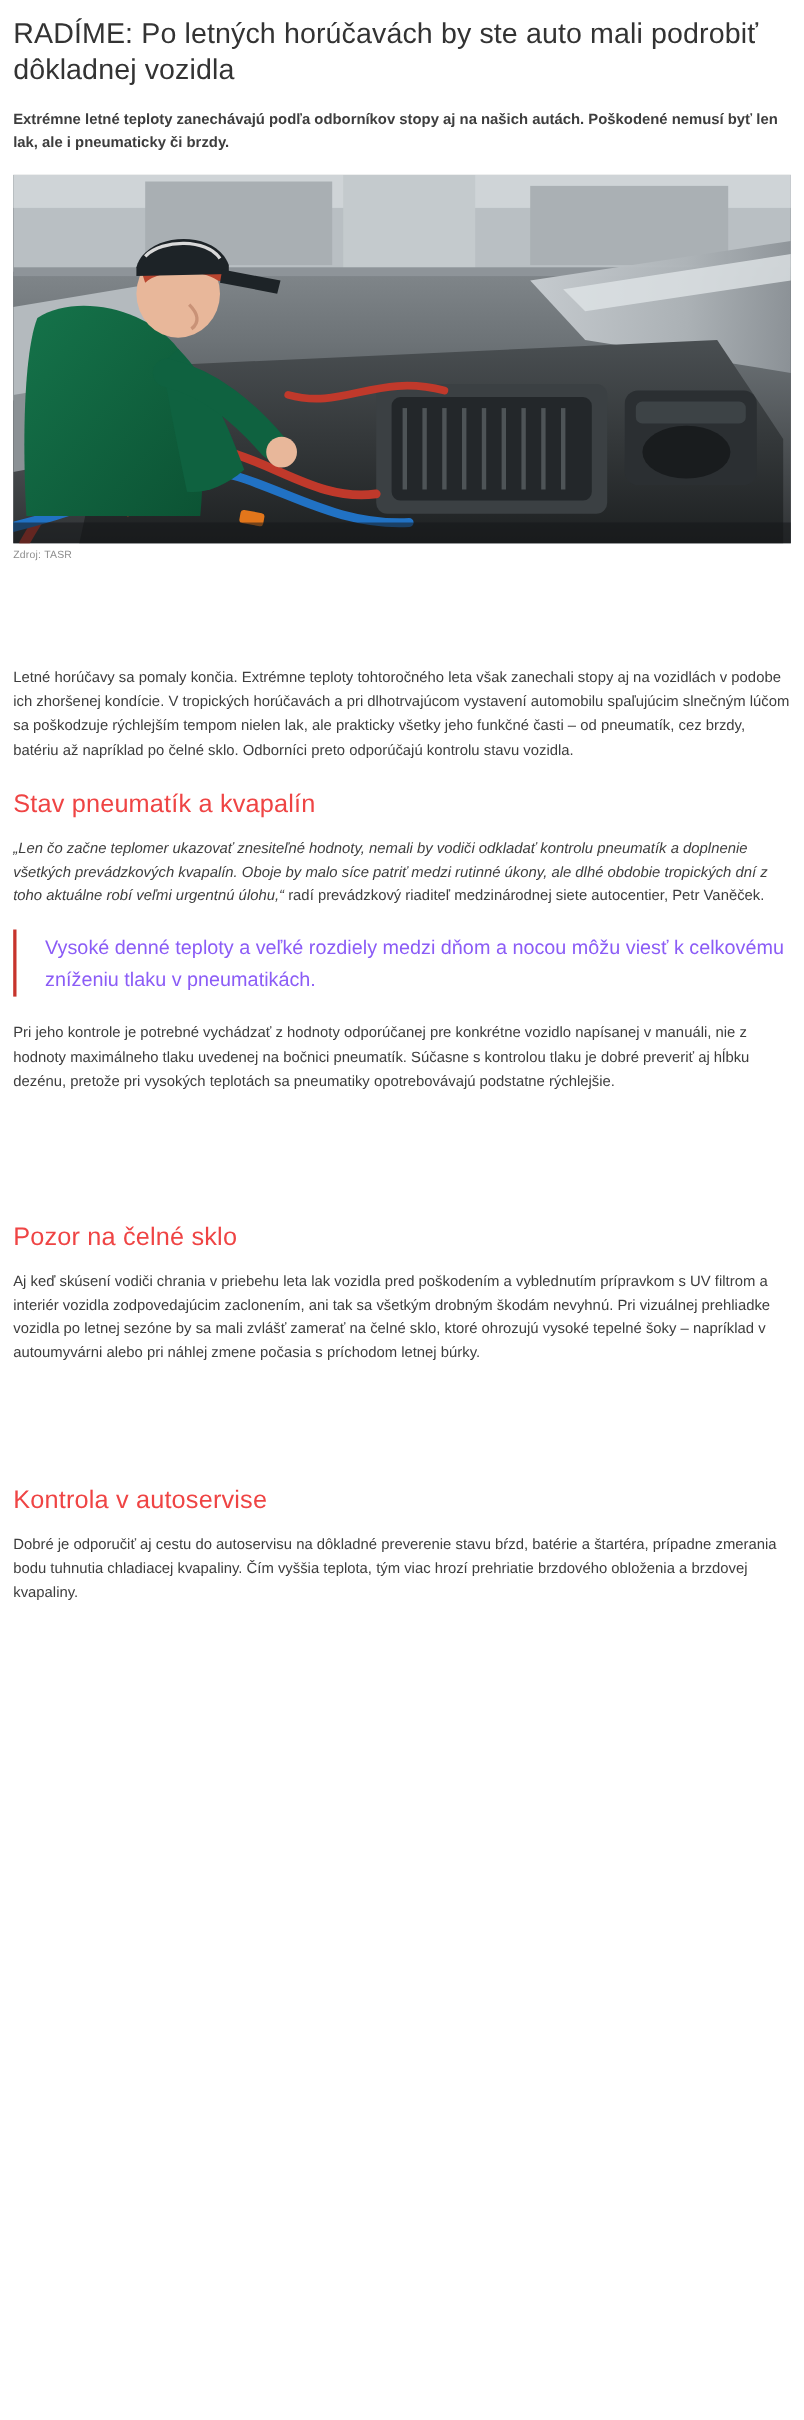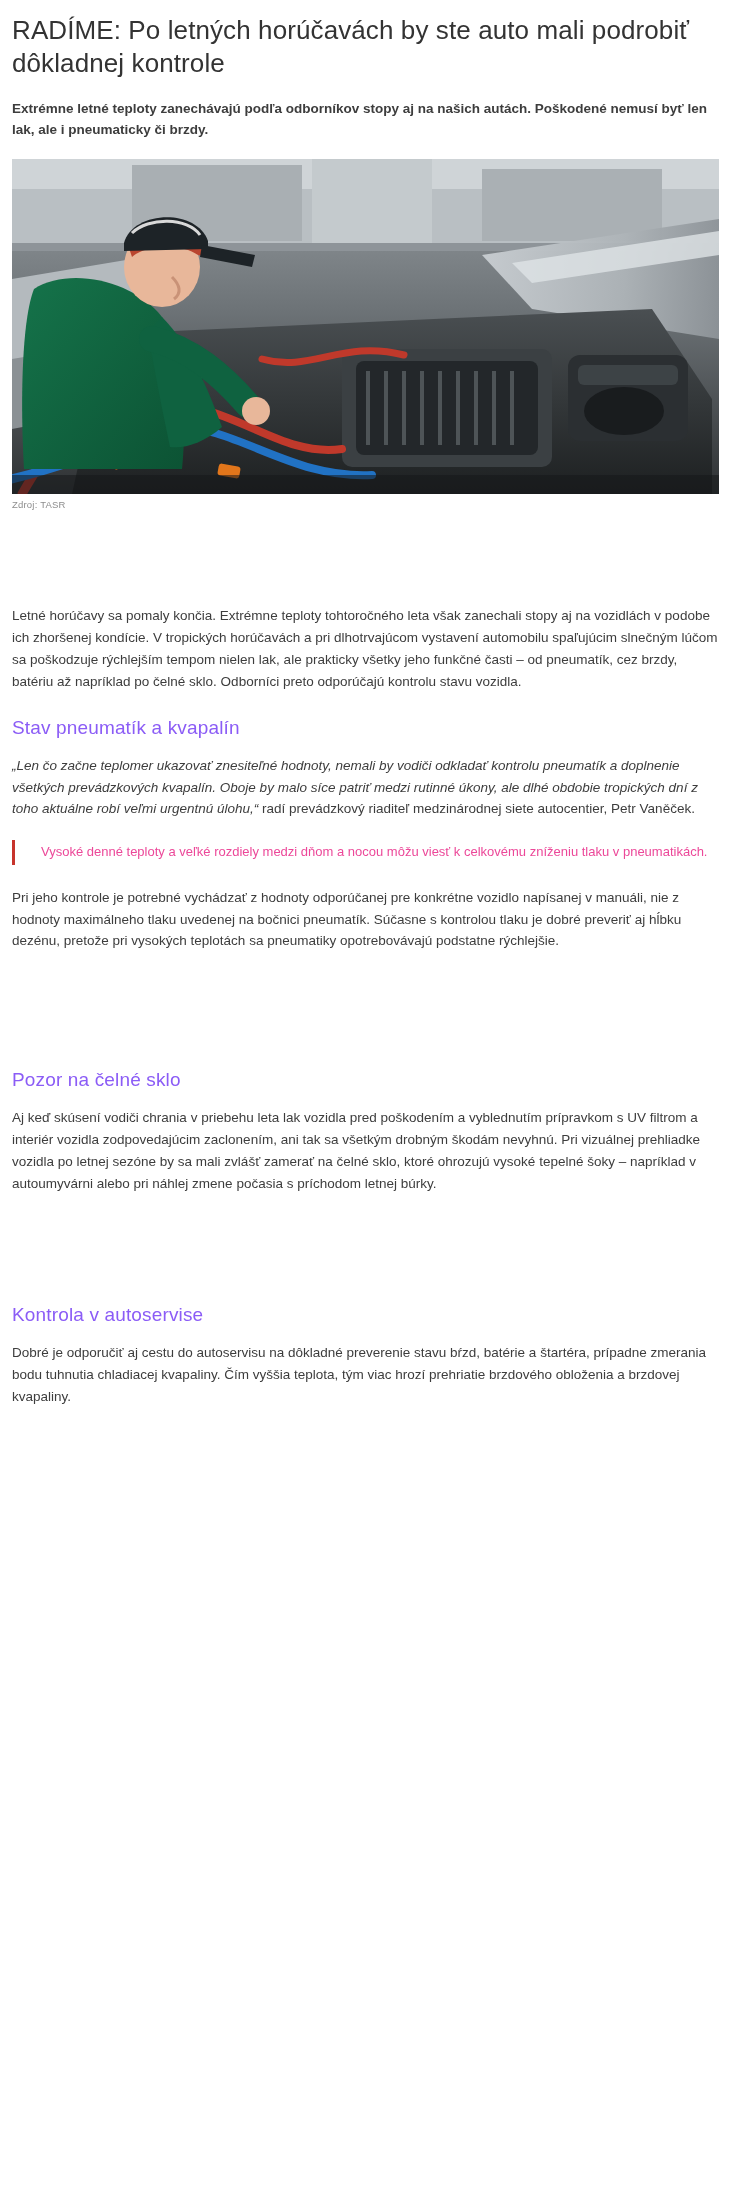--- a/index.html
+++ b/index.html
@@ -62,54 +62,54 @@
   .spacer-1 { height: 95px; }
   .spacer-2 { height: 78px; }
   .spacer-3 { height: 70px; }
   p.body {
     font-size: 13.5px;
     line-height: 1.62;
     color: #3d3d3d;
     margin: 0 0 15px 0;
   }
   h2.subhead {
-    font-size: 19px;
+    font-size: 23px;
     font-weight: 400;
-    color: #8b5cf6;
+    color: #ef4444;
     margin: 24px 0 16px 0;
     letter-spacing: 0.15px;
   }
   p.quote-lead {
     font-size: 13.5px;
     line-height: 1.62;
     color: #3d3d3d;
     margin: 0 0 15px 0;
   }
   .italic { font-style: italic; }
   blockquote.pull {
     margin: 20px 0 22px 0;
     padding: 2px 0 2px 26px;
     border-left: 3px solid #c7342c;
-    font-size: 13px;
+    font-size: 18px;
     line-height: 1.58;
-    color: #ec4899;
+    color: #8b5cf6;
   }
   .tail {
     font-size: 13.5px;
     line-height: 1.62;
     color: #3d3d3d;
   }
 </style>
 </head>
 <body>
 
 <div class="page">
   <div class="wrap">
 
-    <h1 class="headline">RADÍME: Po letných horúčavách by ste auto mali podrobiť dôkladnej kontrole</h1>
+    <h1 class="headline">RADÍME: Po letných horúčavách by ste auto mali podrobiť dôkladnej vozidla</h1>
 
     <p class="perex">Extrémne letné teploty zanechávajú podľa odborníkov stopy aj na našich autách. Poškodené nemusí byť len lak, ale i pneumaticky či brzdy.</p>
 
     <div class="figure">
       <div class="photo">
         <svg width="707" height="335" viewBox="0 0 707 335" xmlns="http://www.w3.org/2000/svg" role="img" aria-label="engine bay">
           <defs>
             <linearGradient id="bgGrad" x1="0" y1="0" x2="0" y2="1">
               <stop offset="0%" stop-color="#9aa0a4"></stop>
               <stop offset="45%" stop-color="#6d7377"></stop>

